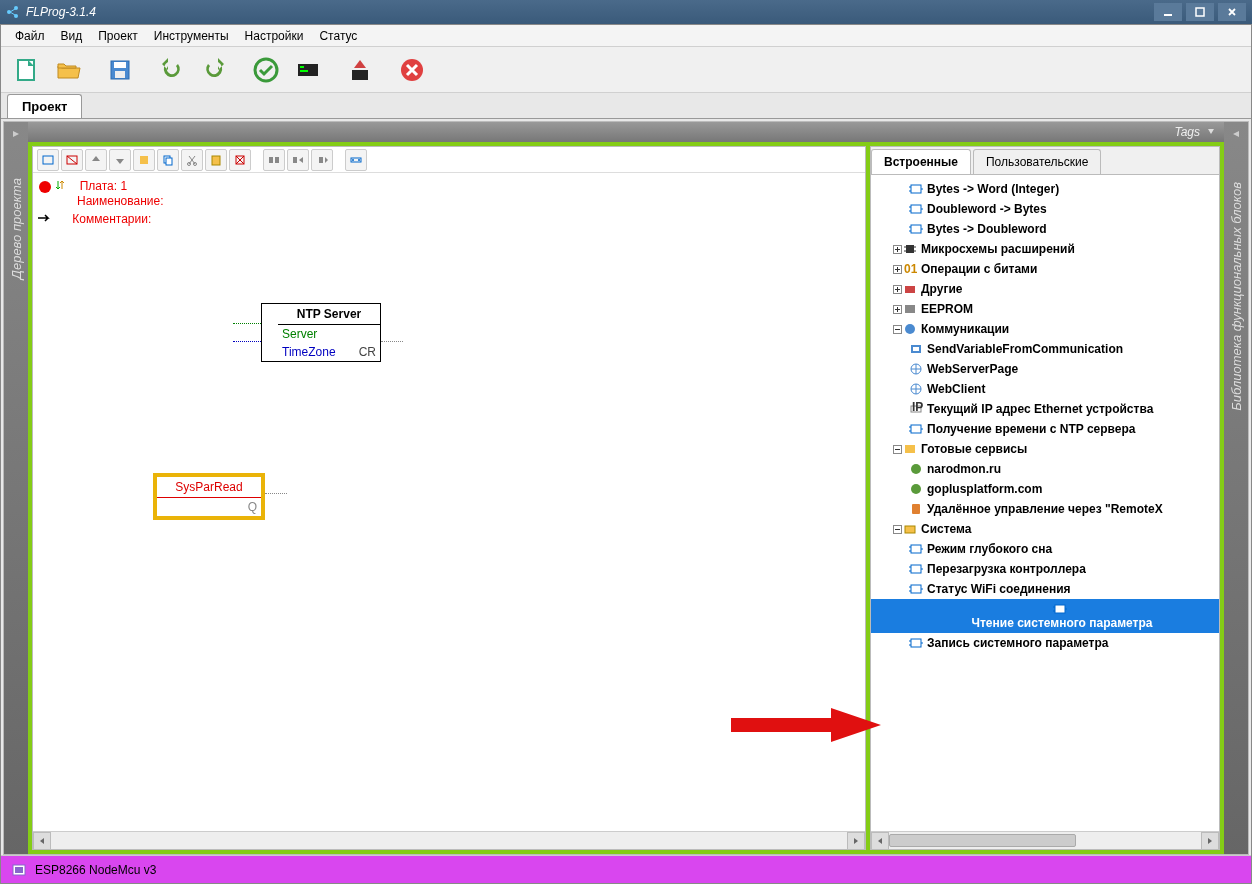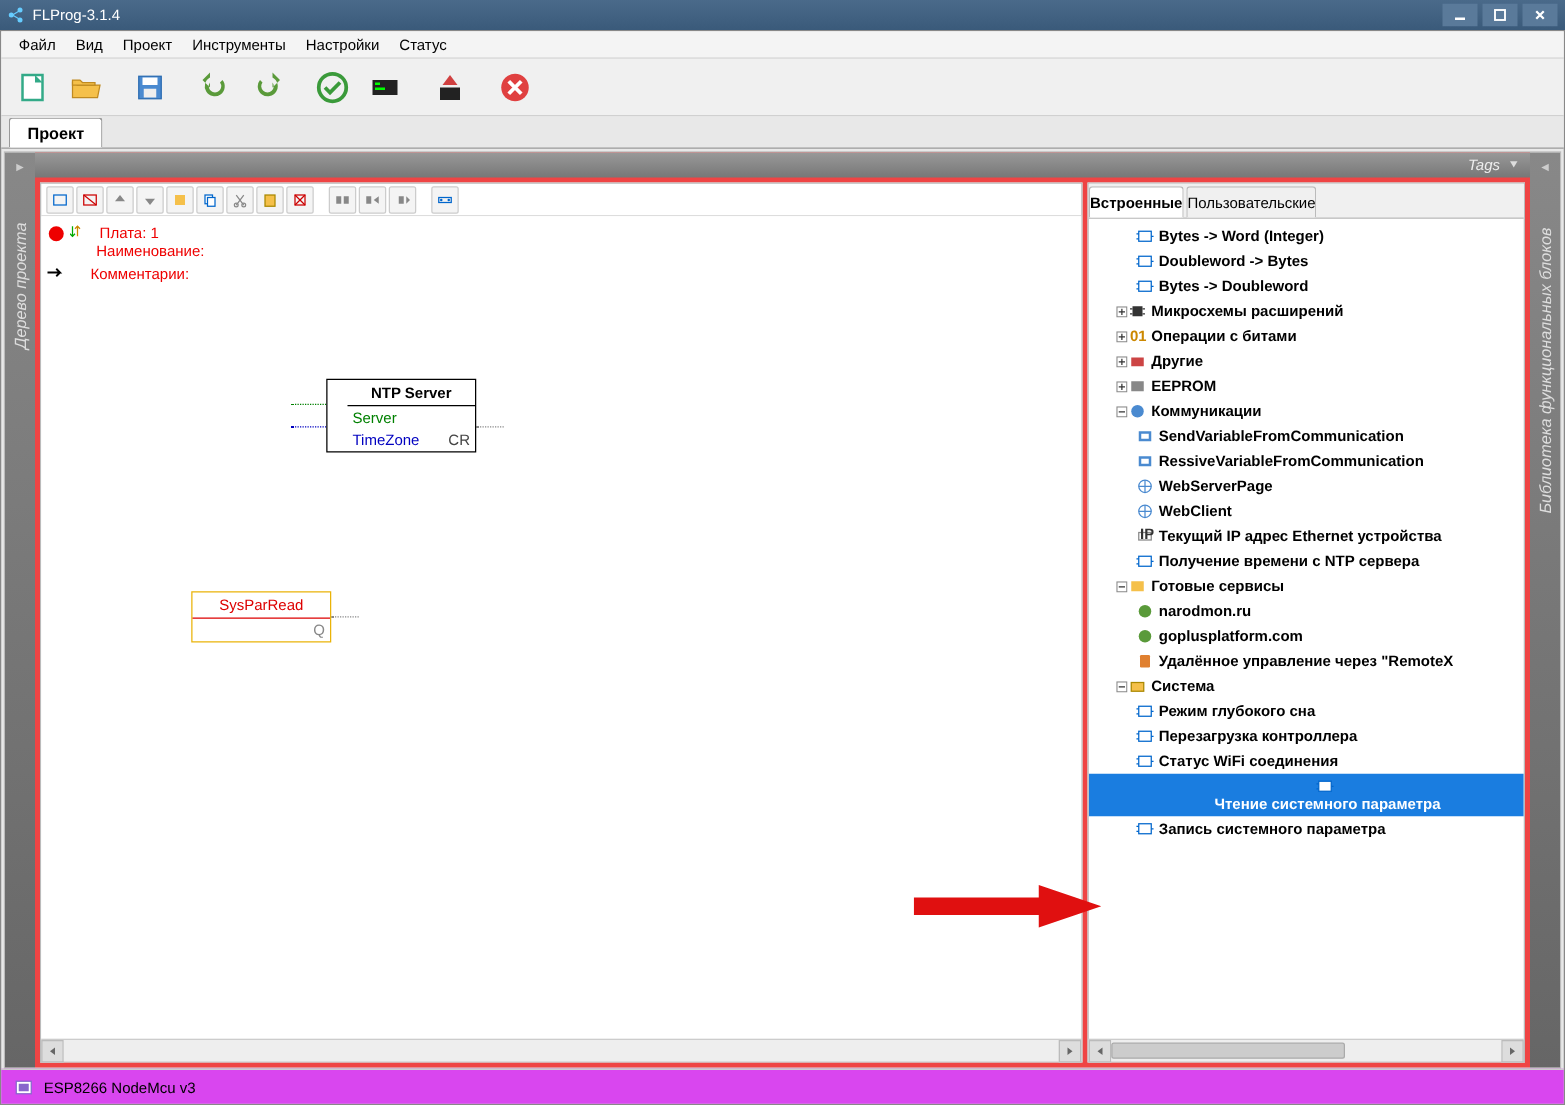--- a/index.html
+++ b/index.html
@@ -1,19 +1,19 @@
 <!DOCTYPE html>
 <html><head>
 <meta charset="utf-8">
 <style>
 * { box-sizing: border-box; margin: 0; padding: 0; font-family: Tahoma, Arial, sans-serif; font-size: 12px; }
 body { background: #000; width: 1252px; height: 884px; overflow: hidden; }
 
 
-.titlebar { height: 24px; background: linear-gradient(#4a6a8a,#3a5a7a); display: flex; align-items: center; padding: 0 6px; color: #fff; }
+.titlebar { height: 24px; background: linear-gradient(#4a6a8a,#3a5a7a); display: flex; align-items: center; padding: 0 6px; color: #fff; font-style: italic; }
 .titlebar .icon-app { width:14px; height:14px; margin-right:6px; display:inline-block; }
 .titlebar .spacer { flex:1; }
 .winbtn { width:28px; height:18px; margin-left:4px; background:#5a7a9a; display:flex; align-items:center; justify-content:center; cursor:pointer; }
 .winbtn.close { background:#5a7a9a; }
 .winbtn svg { width:12px; height:12px; }
 
 
 .window { position:absolute; top:24px; left:0; right:0; bottom:0; background:#e8e8e8; border:1px solid #888; }
 
 
@@ -35,21 +35,21 @@
 
 .leftcollapse { position:absolute; left:0; top:0; bottom:0; width:24px; background:linear-gradient(#888,#666); display:flex; flex-direction:column; align-items:center; }
 .leftcollapse .handle { width:10px; height:10px; margin-top:6px; }
 .leftcollapse .vtext { writing-mode:vertical-rl; transform:rotate(180deg); color:#ddd; font-style:italic; margin-top:40px; font-size:13px; }
 
 
 .rightcollapse { position:absolute; right:0; top:0; bottom:0; width:24px; background:linear-gradient(#888,#666); display:flex; flex-direction:column; align-items:center; }
 .rightcollapse .vtext { writing-mode:vertical-rl; transform:rotate(180deg); color:#ddd; font-style:italic; margin-top:40px; font-size:13px; }
 
 
-.workspace { position:absolute; left:24px; right:24px; top:0; bottom:0; background:#ef4444; }
+.workspace { position:absolute; left:24px; right:24px; top:0; bottom:0; background:#84cc16; }
 
 
 .tagsstrip { height:20px; background:linear-gradient(#999,#777); color:#eee; display:flex; align-items:center; justify-content:flex-end; padding-right:8px; font-style:italic; position:absolute; top:0; left:0; right:0; }
 .tagsstrip .tri { margin-left:6px; }
 
 
 .inner { position:absolute; top:20px; left:0; right:0; bottom:0; display:flex; }
 
 
 .canvaswrap { flex:1; position:relative; background:#fff; border:1px solid #bbb; margin:4px; }
@@ -71,28 +71,28 @@
 
 .ntpblock { position:absolute; left:228px; top:130px; width:120px; border:1px solid #000; background:#fff; font-size:11px;padding-left:16px; }
 .ntpblock .hdr { text-align:center; border-bottom:1px solid #000; padding:3px 0; font-weight:bold; }
 .ntpblock .row { display:flex; justify-content:space-between; padding:2px 4px; font-size:10px; }
 .ntpblock .srv { color:#008000; }
 .ntpblock .tz { color:#0000c0; }
 .ntpblock .cr { color:#444; }
 .wire { position:absolute; border-top:1px dotted #888; }
 
 
-.sprblock { position:absolute; left:120px; top:300px; width:112px; border:1px solid #eab308; background:#fff; font-size:11px; }
+.sprblock { position:absolute; left:120px; top:300px; width:112px; border:4px solid #eab308; background:#fff; font-size:11px; }
 .sprblock .hdr { text-align:center; border-bottom:1px solid #d00; padding:3px 0; color:#d00; }
 .sprblock .row { display:flex; justify-content:flex-end; padding:2px 4px; font-size:10px; color:#888; }
 
 
 .library { width:350px; margin:4px 4px 4px 0; background:#fff; border:1px solid #bbb; display:flex; flex-direction:column; position:relative; }
 .libtabs { height:28px; display:flex; align-items:flex-end; background:#f0f0f0; border-bottom:1px solid #bbb; }
-.libtab { padding:5px 0; border:1px solid #bbb; border-bottom:none; background:#fff; font-weight:bold; font-size:12px; border-radius:3px 3px 0 0; margin-right:2px;text-align:right; }
+.libtab { padding:5px 12px; border:1px solid #bbb; border-bottom:none; background:#fff; font-weight:bold; font-size:12px; border-radius:3px 3px 0 0; margin-right:2px;text-align:right; }
 .libtab.inactive { background:#f0f0f0; font-weight:normal; }
 .tree { flex:1; overflow-y:auto; overflow-x:hidden; padding:4px 0; font-size:12px; }
 .tree .node { display:flex; align-items:center; padding:3px 4px; white-space:nowrap; cursor:pointer; font-weight:bold; }
 .tree .node.selected { background:#1a7de0; color:#fff;flex-direction:column; }
 .tree .ic { width:14px; height:14px; margin-right:4px; display:inline-flex; align-items:center; justify-content:center; flex-shrink:0; }
 .tree .exp { width:12px; display:inline-flex; justify-content:center; color:#666; flex-shrink:0; }
 .tree .ind1 { padding-left:20px; }
 .tree .ind2 { padding-left:38px; }
 .libhscroll { height:18px; background:#eee; border-top:1px solid #ccc; display:flex; }
 .libhscroll .arrow { width:18px; height:18px; background:#ddd; border:1px solid #bbb; display:flex; align-items:center; justify-content:center; }
@@ -500,29 +500,20 @@
                   <svg viewBox="0 0 14 14">
                     <rect x="2" y="3" width="10" height="8" fill="#4a8ad0"></rect>
                     <rect x="4" y="5" width="6" height="4" fill="#fff"></rect>
                   </svg>
                 </span>
                 <span>SendVariableFromCommunication</span>
               </div>
               <div class="node ind2">
                 <span class="ic">
                   <svg viewBox="0 0 14 14">
-                    <rect x="2" y="3" width="10" height="8" fill="#4a8ad0"></rect>
-                    <rect x="4" y="5" width="6" height="4" fill="#fff"></rect>
-                  </svg>
-                </span>
-                <span>RessiveVariableFromCommunication</span>
-              </div>
-              <div class="node ind2">
-                <span class="ic">
-                  <svg viewBox="0 0 14 14">
                     <circle cx="7" cy="7" r="5" fill="none" stroke="#4a8ad0"></circle>
                     <path d="M2 7 L12 7 M7 2 L7 12" stroke="#4a8ad0"></path>
                   </svg>
                 </span>
                 <span>WebServerPage</span>
               </div>
               <div class="node ind2">
                 <span class="ic">
                   <svg viewBox="0 0 14 14">
                     <circle cx="7" cy="7" r="5" fill="none" stroke="#4a8ad0"></circle>

